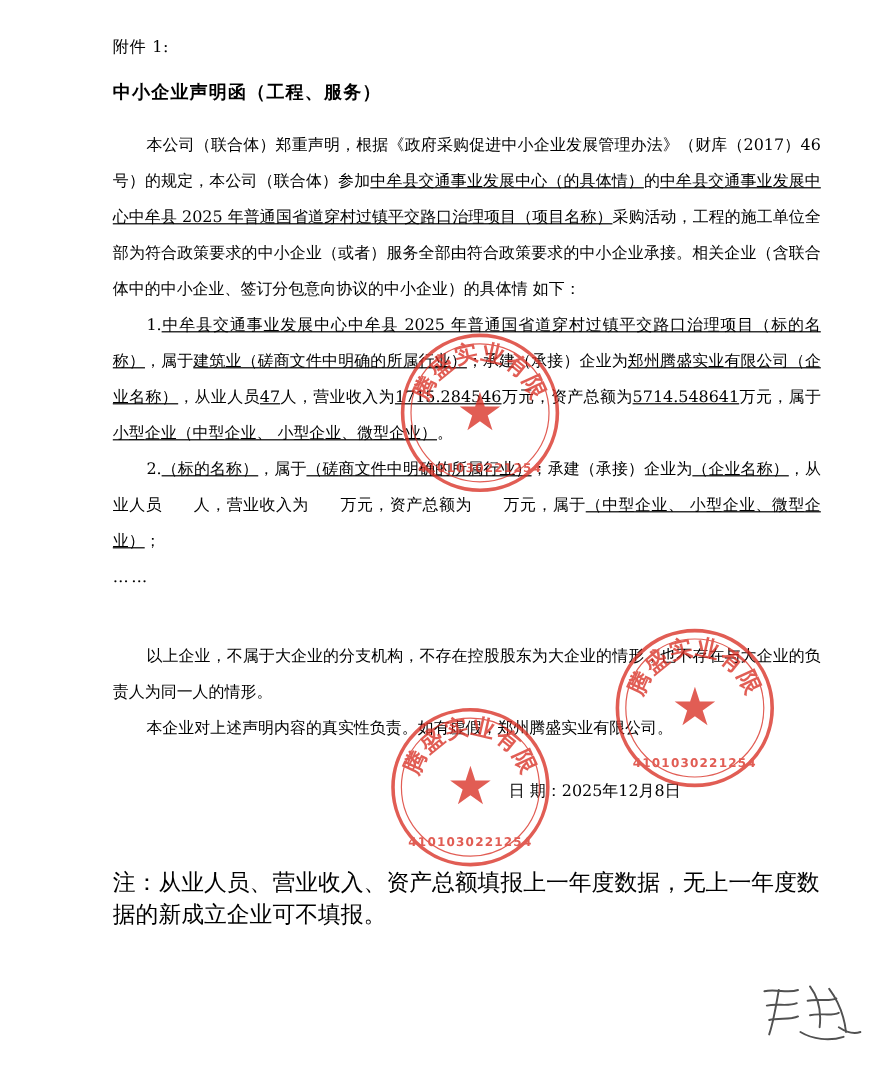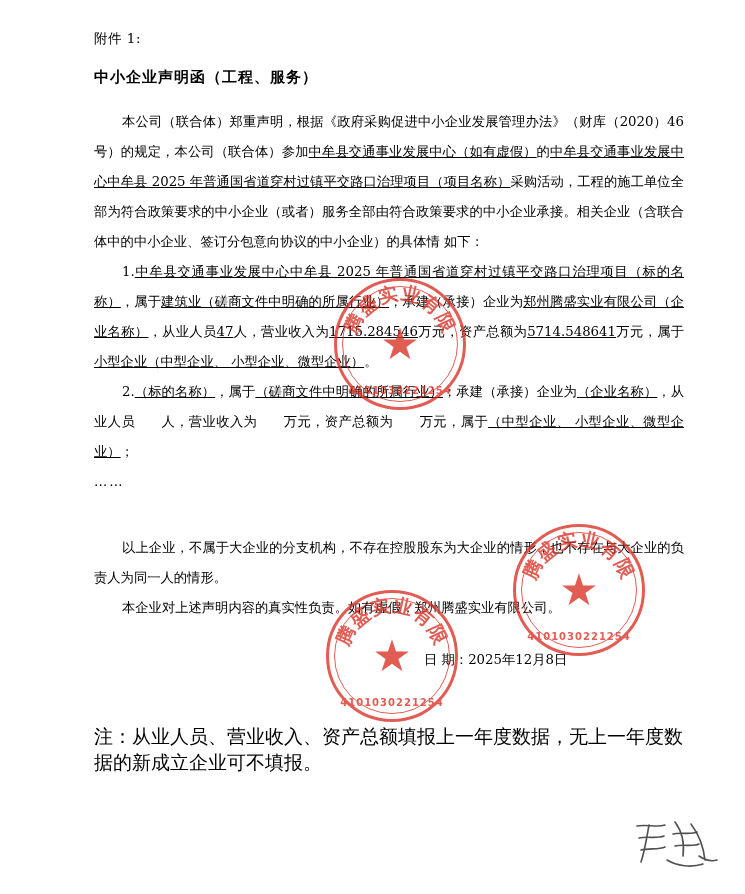--- a/index.html
+++ b/index.html
@@ -142,21 +142,21 @@
 <body>
 
 <div class="page">
 
   <div class="content">
 
     <div class="attach-label">附件 1:</div>
 
     <div class="doc-title">中小企业声明函（工程、服务）</div>
 
-    <p class="body-text indent2"><span>本公司（联合体）郑重声明，根据《政府采购促进中小企业发展管理办法》（财库（2020）46 号）的规定，本公司（联合体）参加</span><span class="u">中牟县交通事业发展中心（如有虚假）</span><span>的</span><span class="u">中牟县交通事业发展中心中牟县 2025 年普通国省道穿村过镇平交路口治理项目（项目名称）</span><span>采购活动，工程的施工单位全部为符合政策要求的中小企业（或者）服务全部由符合政策要求的中小企业承接。相关企业（含联合体中的中小企业、签订分包意向协议的中小企业）的具体情 如下：</span></p>
+    <p class="body-text indent2"><span>本公司（联合体）郑重声明，根据《政府采购促进中小企业发展管理办法》（财库（2017）46 号）的规定，本公司（联合体）参加</span><span class="u">中牟县交通事业发展中心（的具体情）</span><span>的</span><span class="u">中牟县交通事业发展中心中牟县 2025 年普通国省道穿村过镇平交路口治理项目（项目名称）</span><span>采购活动，工程的施工单位全部为符合政策要求的中小企业（或者）服务全部由符合政策要求的中小企业承接。相关企业（含联合体中的中小企业、签订分包意向协议的中小企业）的具体情 如下：</span></p>
 
     <p class="body-text indent2 gap"><span>1.</span><span class="u">中牟县交通事业发展中心中牟县 2025 年普通国省道穿村过镇平交路口治理项目（标的名称）</span><span>，属于</span><span class="u">建筑业（磋商文件中明确的所属行业）</span><span>；承建（承接）企业为</span><span class="u">郑州腾盛实业有限公司（企业名称）</span><span>，从业人员</span><span class="u">47</span><span>人，营业收入为</span><span class="u">1715.284546</span><span>万元，资产总额为</span><span class="u">5714.548641</span><span>万元，属于</span><span class="u">小型企业（中型企业、 小型企业、微型企业）</span><span>。</span></p>
 
     <p class="body-text indent2 gap"><span>2.</span><span class="u">（标的名称）</span><span>，属于</span><span class="u">（磋商文件中明确的所属行业）</span><span>；承建（承接）企业为</span><span class="u">（企业名称）</span><span>，从业人员</span><span class="blank-u"></span><span>人，营业收入为</span><span class="blank-u"></span><span>万元，资产总额为</span><span class="blank-u"></span><span>万元，属于</span><span class="u">（中型企业、 小型企业、微型企业）</span><span>；</span><br><span class="dots">……</span></p>
 
     <p class="body-text indent2 gap" style="margin-top:36px">以上企业，不属于大企业的分支机构，不存在控股股东为大企业的情形，也不存在与大企业的负责人为同一人的情形。</p>
 
     <p class="body-text indent2 gap">本企业对上述声明内容的真实性负责。如有虚假，郑州腾盛实业有限公司。</p>
 
     <div class="sign-block">

